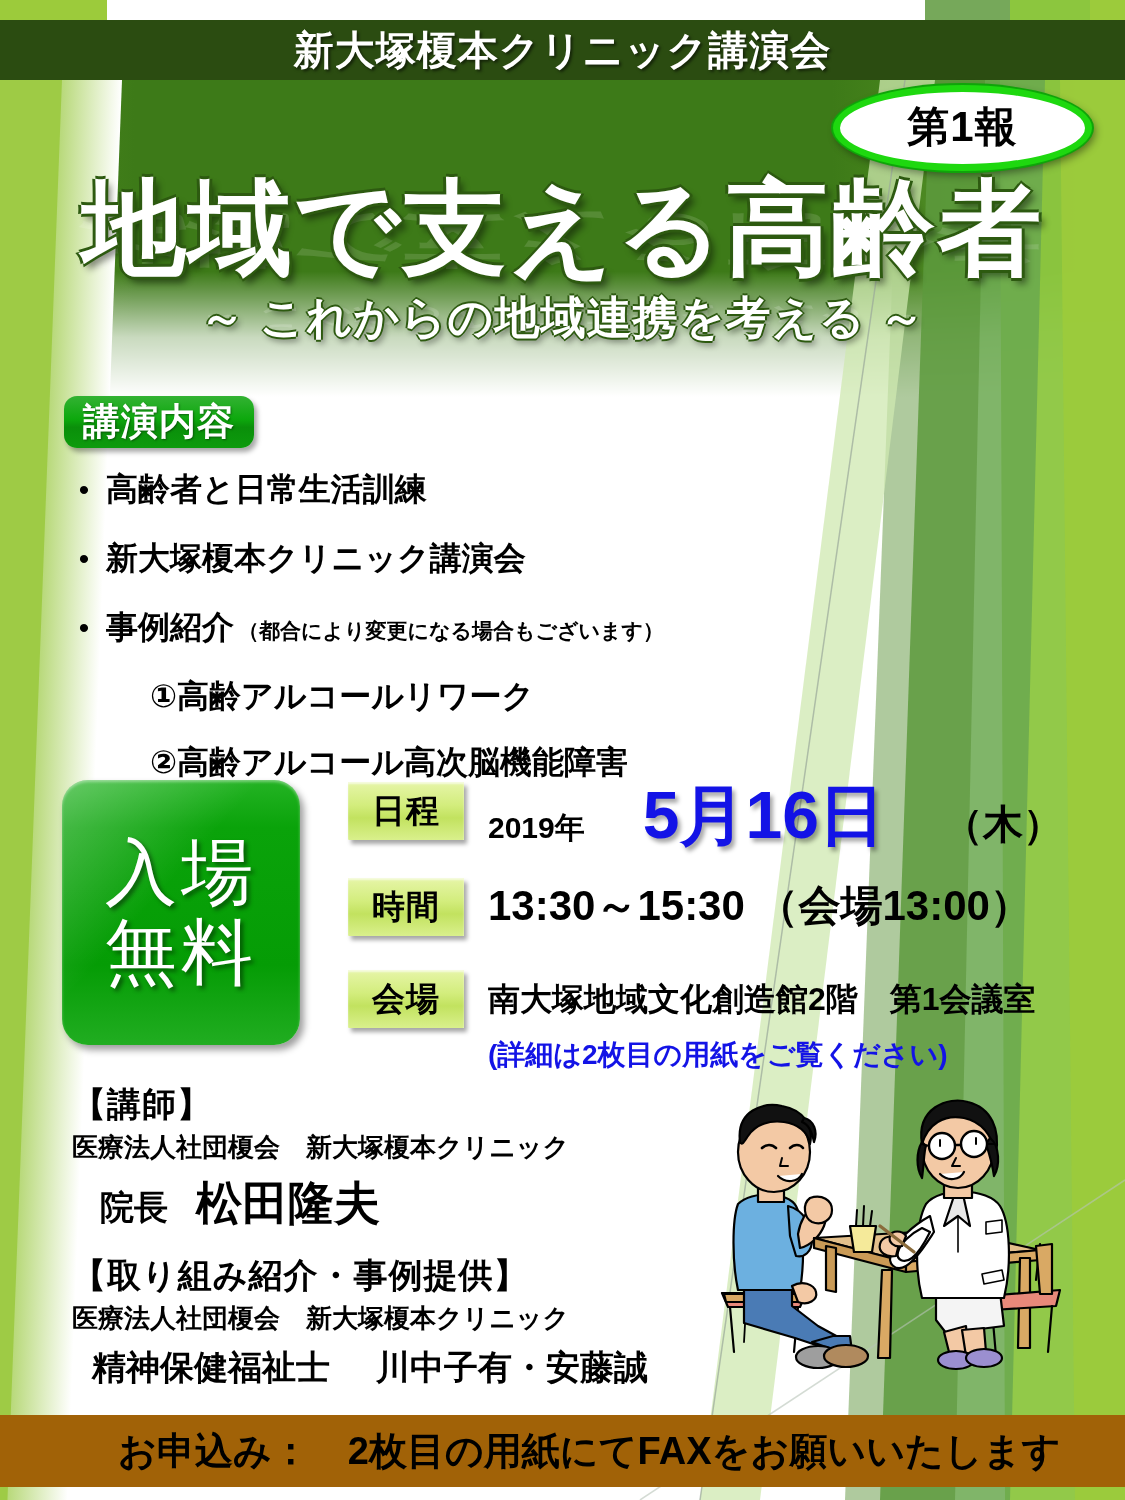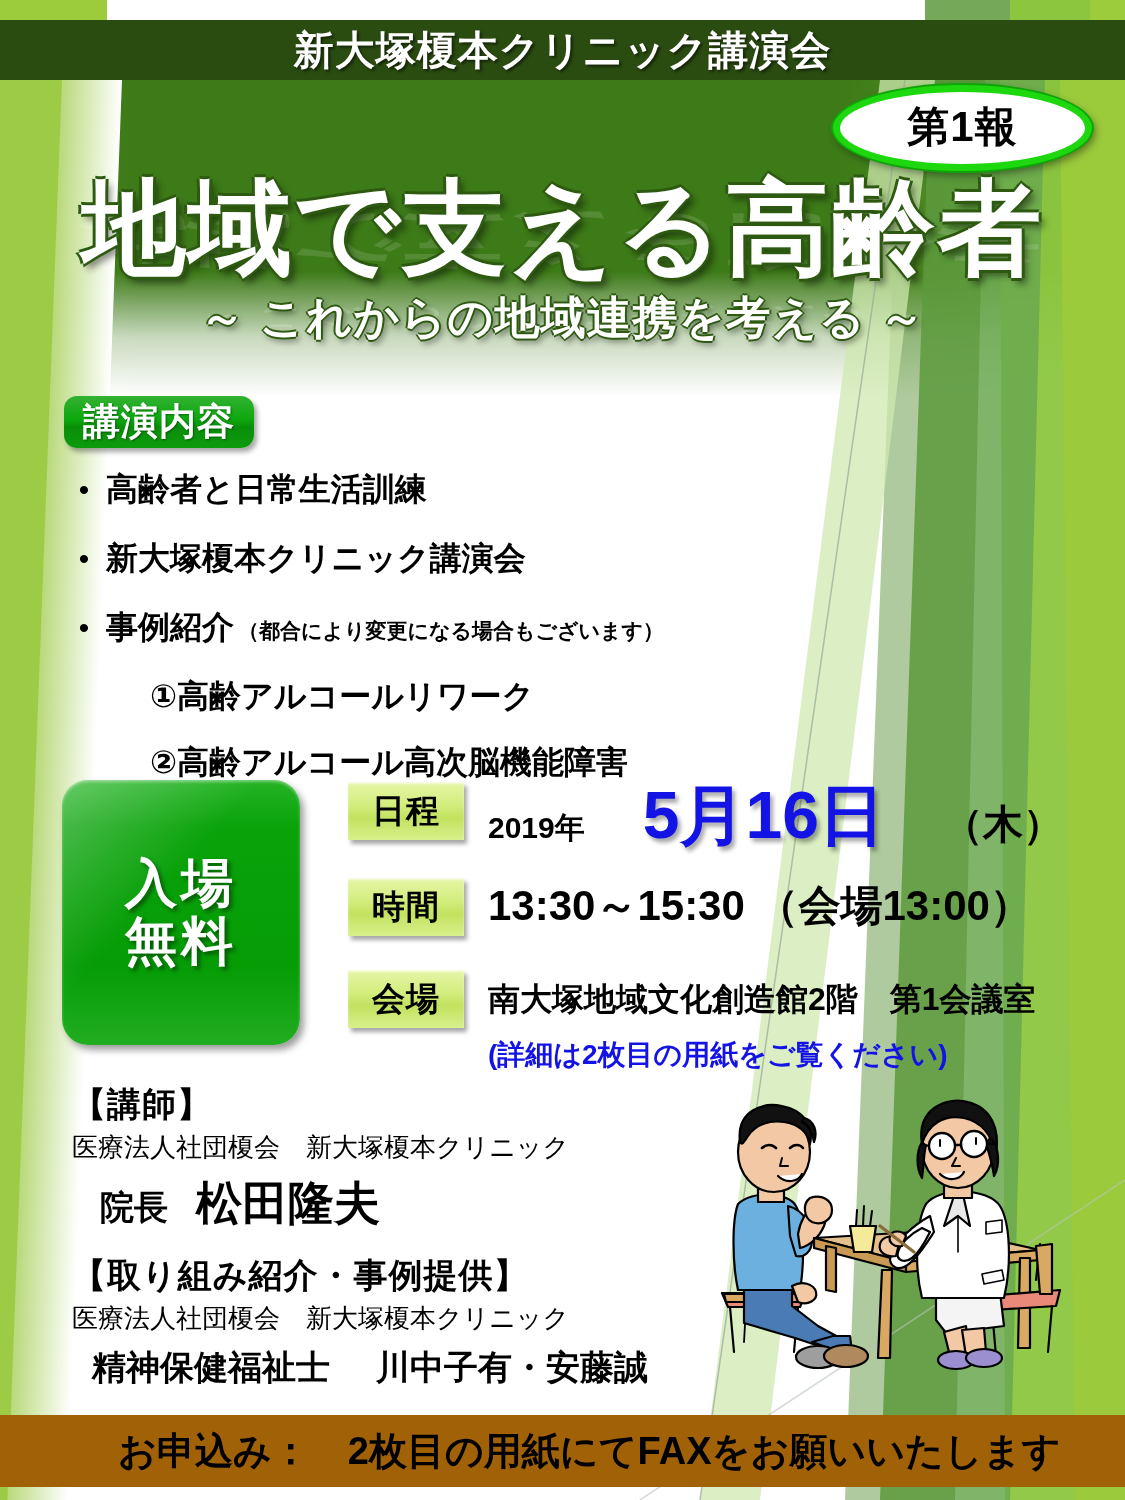--- a/index.html
+++ b/index.html
@@ -147,21 +147,21 @@
   .free-box{
     position:absolute;left:62px;top:780px;width:238px;height:265px;
     border-radius:26px;
     background:
       linear-gradient(to bottom right, rgba(255,255,255,.30), rgba(255,255,255,0) 42%),
       linear-gradient(to bottom,#24b324 0%,#0aa30a 18%,#059c05 70%,#21ad21 100%);
     box-shadow:4px 5px 7px rgba(0,0,0,.38), inset 0 2px 3px rgba(255,255,255,.4);
     display:flex;flex-direction:column;align-items:center;justify-content:center;
   }
   .free-box span{
-    color:#ffffff;font-size:52px;font-weight:bold;line-height:1.1;
+    color:#ffffff;font-size:72px;font-weight:normal;line-height:1.1;
     letter-spacing:4px;
     text-shadow:3px 3px 4px rgba(0,0,0,.45);
   }
 
   
   .info{position:absolute;left:348px;top:782px;width:720px;}
   .info-row{display:flex;align-items:flex-start;margin-bottom:22px;}
   .chip{
     flex:0 0 116px;width:116px;height:58px;border-radius:1px;
     background:linear-gradient(to bottom,#e6f5a8 0%,#d3ed7d 40%,#c2e25f 62%,#d9f08c 100%);
@@ -179,21 +179,21 @@
   .dow{font-size:40px;font-weight:bold;color:#000;margin-left:14px;}
   .timeval{font-size:42px;font-weight:bold;color:#000;letter-spacing:0px;}
   .placeval{font-size:32px;font-weight:bold;color:#000;}
   .placenote{
     font-size:28px;font-weight:bold;color:#1313e6;display:block;margin-top:14px;
   }
 
   
   .speakers{position:absolute;left:72px;top:1082px;width:660px;color:#000;}
   .sp-head{font-size:34px;font-weight:bold;letter-spacing:1px;}
-  .sp-org{font-size:26px;font-weight:normal;margin-top:2px;}
+  .sp-org{font-size:26px;font-weight:bold;margin-top:2px;}
   .sp-name{font-size:46px;font-weight:bold;margin-top:8px;margin-left:28px;}
   .sp-name .sp-title{font-size:34px;font-weight:bold;margin-right:28px;}
   .sp-head2{font-size:34px;font-weight:bold;margin-top:18px;letter-spacing:1px;}
   .sp-role{font-size:34px;font-weight:bold;margin-top:9px;margin-left:20px;}
   .sp-role .sp-persons{margin-left:46px;}
 
   
   .footer-bar{
     position:absolute;left:0;top:1415px;width:1125px;height:72px;
     background:#a16207;

